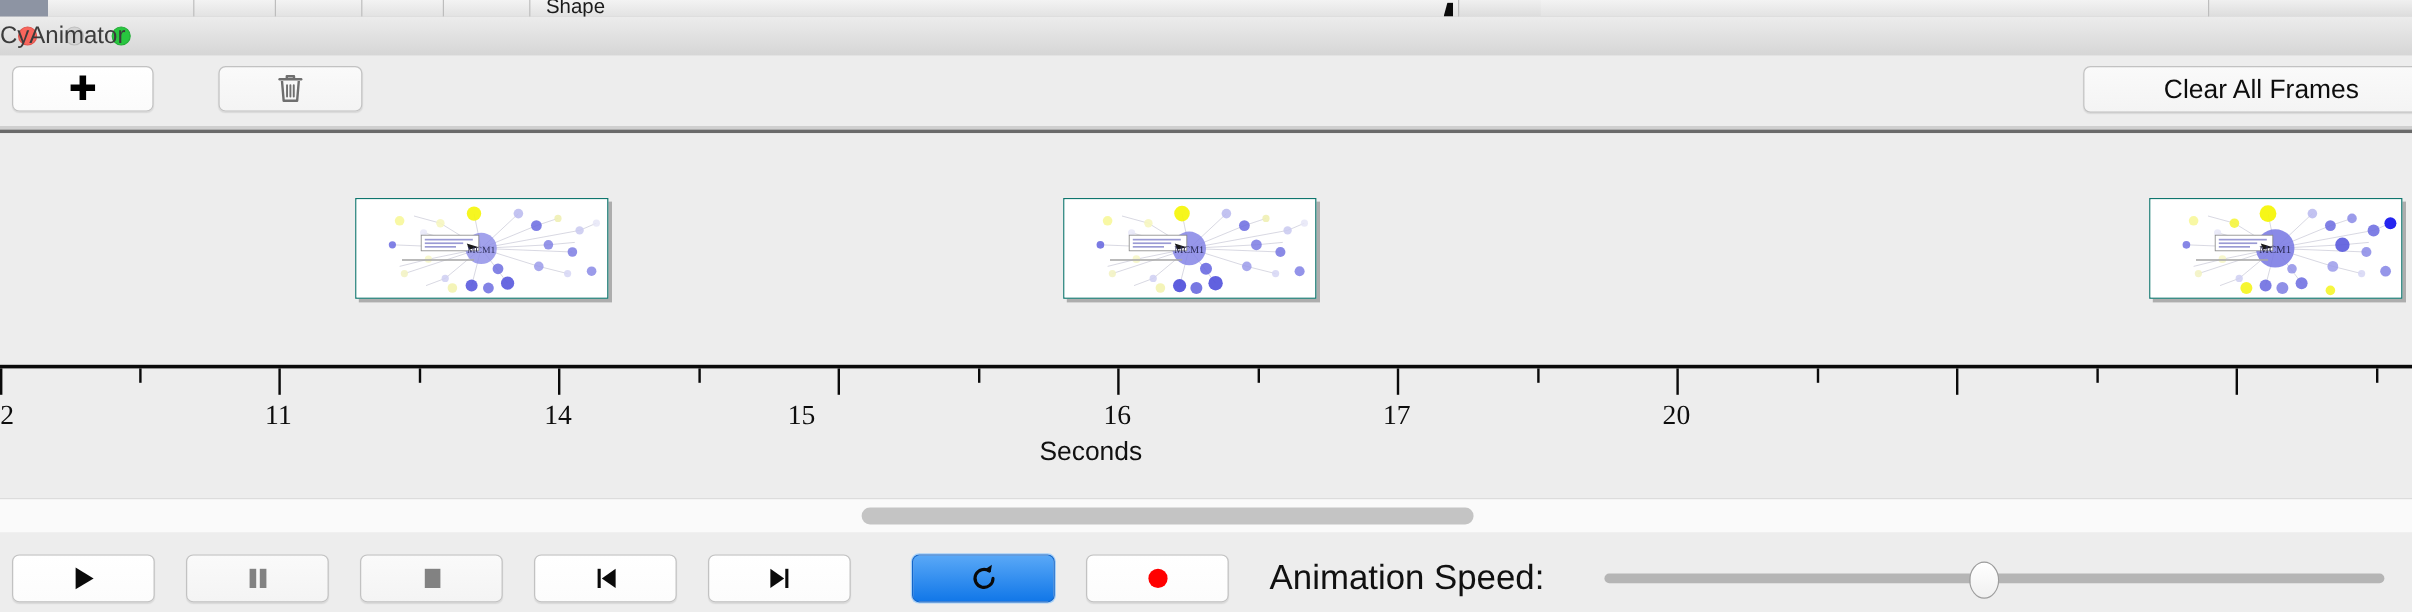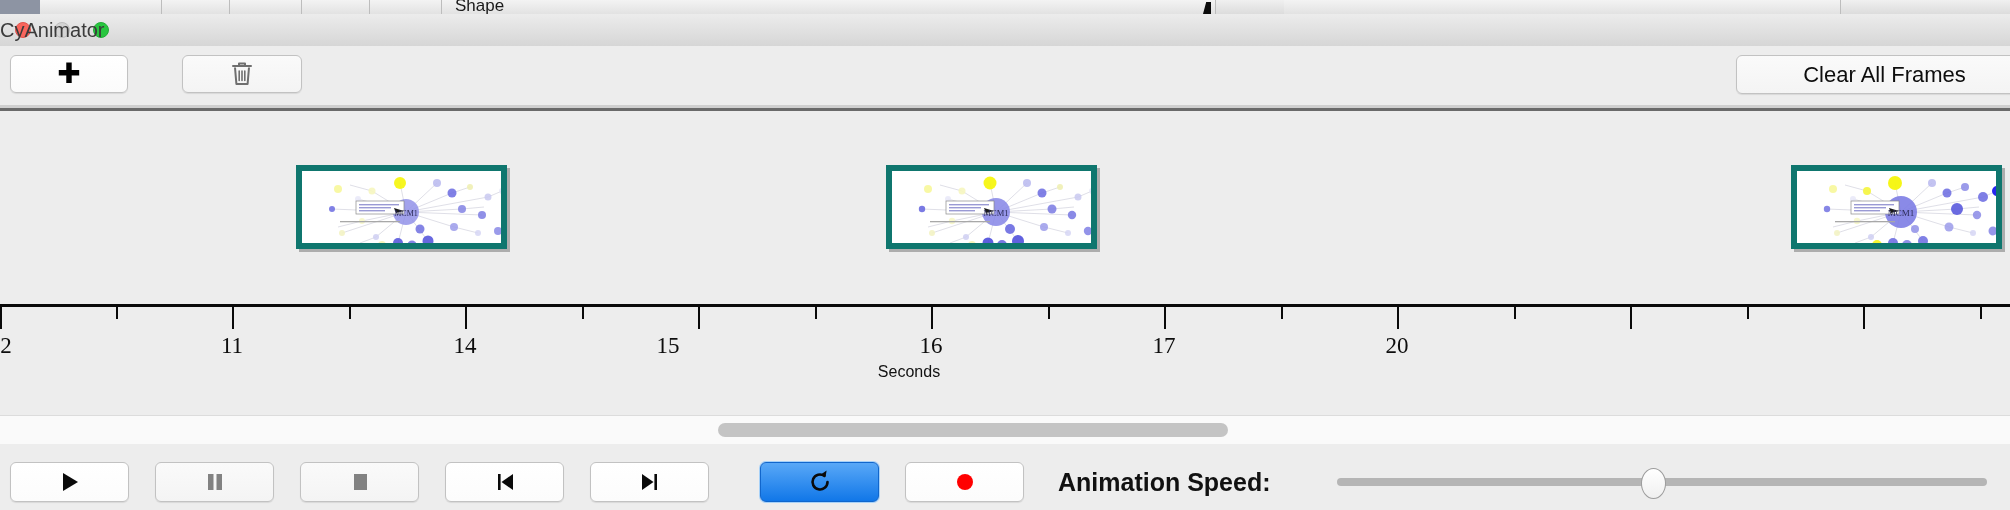--- a/index.html
+++ b/index.html
@@ -153,21 +153,21 @@
     width: 2010px; height: 304px;
     background: #ededed;
     overflow: hidden;
   }
 
   
   .frame {
     position: absolute;
     box-sizing: border-box;
     background: #ffffff;
-    border: 6px solid #0f766e;
+    border: 1px solid #0f766e;
     box-shadow: 3px 3px 0 rgba(120,120,120,0.55);
     overflow: hidden;
   }
   .frame svg { display: block; }
 
   
   .ruler-line {
     position: absolute;
     left: 0; top: 193px;
     width: 2010px; height: 3px;
@@ -188,21 +188,21 @@
     color: #0d0d0d;
     font-family: "Liberation Serif", "DejaVu Serif", serif;
     transform: translateX(-50%);
     white-space: nowrap;
   }
   .axis-title {
     position: absolute;
     top: 252px;
     width: 2010px;
     text-align: center;
-    font-size: 16px;
+    font-size: 22px;
     color: #111;
     font-family: "Liberation Sans", sans-serif;
   }
   .axis-title span { position: relative; left: -96px; }
 
   
   .scrollbar {
     position: absolute;
     left: 0; top: 415px;
     width: 2010px; height: 28px;
@@ -245,25 +245,24 @@
   .cbtn.active {
     background: linear-gradient(#59a8f7, #1177e8);
     border: 1px solid #1166cc;
     box-shadow: 0 0 0 1px rgba(120,190,255,0.6);
   }
   .speed-label {
     position: absolute;
     left: 1058px; top: 462px;
     height: 40px;
     line-height: 40px;
-    font-size: 25px;
+    font-size: 29px;
     color: #111;
     font-family: "Liberation Sans", sans-serif;
     white-space: nowrap;
-    font-weight: bold;
   }
   .slider-track {
     position: absolute;
     left: 1337px; top: 478px;
     width: 650px; height: 8px;
     background: #b5b5b5;
     border-radius: 4px;
   }
   .slider-thumb {
     position: absolute;

